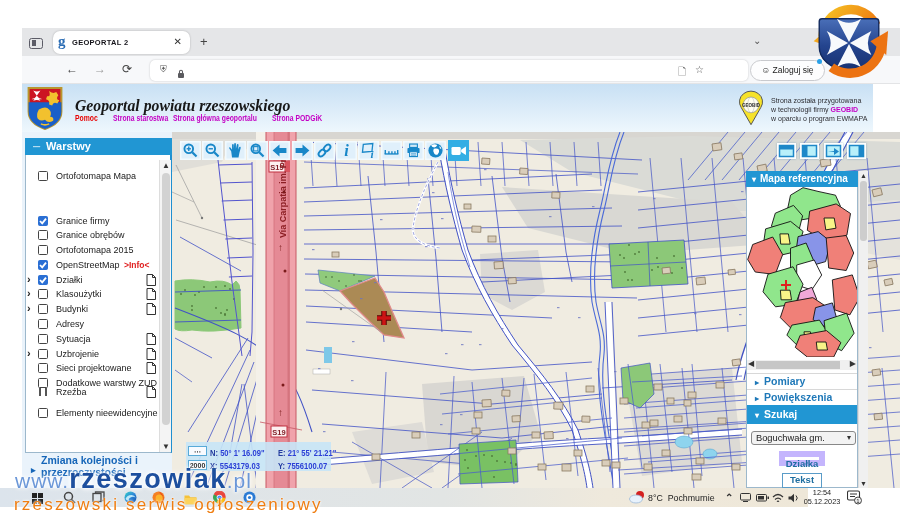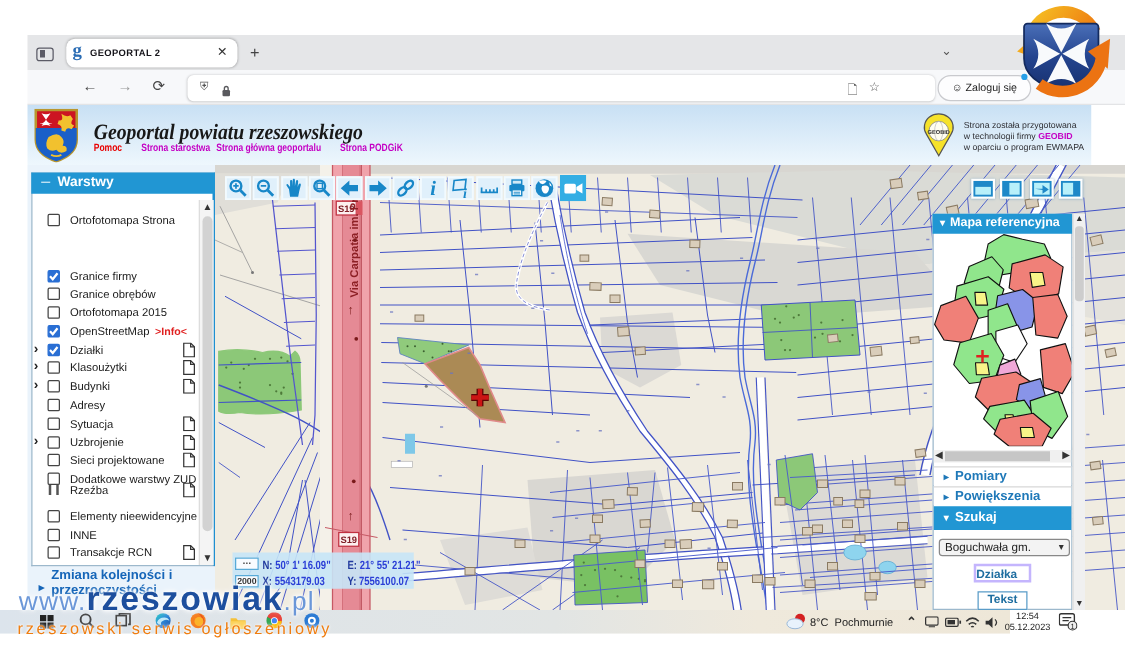--- a/index.html
+++ b/index.html
@@ -64,39 +64,39 @@
 #hscroll{position:absolute;left:747px;top:360px;width:110px;height:10px;background:#f0f0f0}
 #hscroll .th{position:absolute;left:9px;top:1px;width:84px;height:8px;background:#c6c6c6}
 #hscroll .l{position:absolute;left:1px;top:-1px;font-size:8px;color:#333}
 #hscroll .r{position:absolute;right:1px;top:-1px;font-size:8px;color:#333}
 .rsec{position:absolute;left:747px;width:110px;height:15px;background:#fff;border-top:1px solid #d8d8d8;font-size:10.5px;font-weight:bold;color:#1e78b8;line-height:15px}
 .rsec .a{margin:0 5px 0 8px;font-size:8px}
 #szukaj{position:absolute;left:747px;top:405px;width:110px;height:19px;background:#2196d3;color:#fff;font-weight:bold;font-size:10.5px;line-height:19px}
 #szukaj .a{margin:0 5px 0 8px;font-size:8px}
 #seldd{position:absolute;left:751px;top:431px;width:105px;height:14px;background:#f3f3f3;border:1px solid #888;border-radius:3px;font-size:9.3px;color:#222;line-height:12px;padding-left:4px}
 #seldd .v{position:absolute;right:4px;top:0;font-size:8px;color:#333}
-#btn1{position:absolute;left:779px;top:451px;width:46px;height:15px;background:#fff;border:2px solid #c4b5fd;font-size:9.5px;font-weight:bold;color:#1e6ea0;text-align:left;line-height:13px}
+#btn1{position:absolute;left:779px;top:451px;width:46px;height:15px;background:#fff;border:6px solid #c4b5fd;font-size:9.5px;font-weight:bold;color:#1e6ea0;text-align:center;line-height:13px}
 #btn2{position:absolute;left:782px;top:473px;width:40px;height:15px;background:#fff;border:1px solid #5a9cc8;font-size:9.5px;font-weight:bold;color:#1e6ea0;text-align:center;line-height:12px}
 #rscroll{position:absolute;left:858px;top:171px;width:10px;height:317px;background:#f0f0f0;border-left:1px solid #ddd}
 #rscroll .up{position:absolute;left:1px;top:1px;font-size:7px;color:#333}
 #rscroll .dn{position:absolute;left:1px;bottom:1px;font-size:7px;color:#333}
 #rscroll .th{position:absolute;left:1px;top:10px;width:7px;height:60px;background:#cdcdcd;border-radius:3px}
 #coords{position:absolute;left:186px;top:442px;width:145px;height:29px;background:rgba(198,230,247,.9);font-size:9.5px;font-weight:bold;color:#2b3fd6}
 #coords .bx{position:absolute;left:2px;width:19px;height:10px;background:#f8fbff;border:1px solid #58aad8;color:#333;font-size:7px;text-align:center;line-height:9px}
 #coords span.lb{color:#223a9e}
 #coords .p{position:absolute;white-space:nowrap;transform:scaleX(.8);transform-origin:left}
 #taskbar{position:absolute;left:0;top:488px;width:808px;height:19px;background:linear-gradient(90deg,#dce4ec 0%,#e2e5e4 55%,#efe9dc 75%,#eee7d8 100%)}
 .tbi{position:absolute;top:2px}
 #wtxt{position:absolute;left:648px;top:5px;font-size:8.8px;color:#222}
 #trayic{position:absolute;left:725px;top:4px;font-size:10px;color:#333;font-weight:bold}
 #clock{position:absolute;left:803px;top:1px;width:38px;text-align:center;font-size:7.3px;line-height:8.5px;color:#222}
 #whitebottom{position:absolute;left:0;top:507px;width:900px;height:24px;background:#fff}
 #wm1{position:absolute;left:15px;top:466px;white-space:nowrap;font-weight:bold;color:#1d4f9e;font-size:27px;letter-spacing:1.5px;line-height:1;text-shadow:0 0 2px #fff,0 0 4px #fff,0 0 6px #fff}
 #wm1 .lt{color:#6b97d8;font-size:21px;font-weight:normal;letter-spacing:1px}
-#wm2{position:absolute;left:14px;top:496px;white-space:nowrap;color:#ef7d10;font-size:13px;letter-spacing:2.2px;line-height:1;text-shadow:0 0 2px #fff,0 0 3px #fff}
+#wm2{position:absolute;left:14px;top:496px;white-space:nowrap;color:#ef7d10;font-size:17px;letter-spacing:2.2px;line-height:1;text-shadow:0 0 2px #fff,0 0 3px #fff}
 #logo{position:absolute;left:809px;top:0}
 </style></head>
 <body>
 <div id="s">
 <div id="pagebg"></div>
 <div style="position:absolute;left:172px;top:132px"><svg id="map" width="728" height="356" viewBox="0 0 728 356">
         <rect x="0" y="0" width="728" height="356" fill="#f0ece1"></rect>
         <polygon points="0,0 728,0 728,7 0,7" fill="#d8d6d1"></polygon>
         <polygon points="0,7 110,7 100,16 0,20" fill="#e2e0da"></polygon>
         <polygon points="348,8 520,4 728,10 728,68 560,80 400,40" fill="#dadbd6"></polygon>
@@ -582,21 +582,21 @@
       </svg></div>
     <div class="tgl" style="left:847px"><svg width="19" height="16">
         <rect x="2.5" y="2.5" width="14" height="11" fill="#b8f0fa" stroke="#1e88c8" stroke-width="1.5"></rect>
         <rect x="11.5" y="2.5" width="5" height="11" fill="#1e88c8"></rect>
       </svg></div>
 
 <div id="wpanel"></div>
 <div id="whdr"><span class="m">─</span>Warstwy</div>
 <div class="lrow" style="top:170.2px">
       <span class="cbx"></span>
-      <span class="lbl">Ortofotomapa Strona</span>
+      <span class="lbl">Ortofotomapa Mapa</span>
     </div>
     <div class="lrow" style="top:214.5px">
       <span class="cbx chk">
         <svg width="10" height="10">
           <path d="M2,5 L4.2,7.4 L8,2.6" stroke="#fff" stroke-width="1.8" fill="none"></path>
         </svg>
       </span>
       <span class="lbl">Granice firmy</span>
     </div>
     <div class="lrow" style="top:229.3px">
@@ -687,32 +687,20 @@
       </span>
       <span class="lbl">Rzeźba</span>
       <span class="dicon"><svg width="10" height="12" viewBox="0 0 10 12">
           <path d="M1,0.5 H6.5 L9.5,3.5 V11.5 H1 Z" fill="#fff" stroke="#333" stroke-width="1"></path>
           <path d="M6.5,0.5 V3.5 H9.5" fill="none" stroke="#333" stroke-width="1"></path>
         </svg></span>
     </div>
     <div class="lrow" style="top:406.7px">
       <span class="cbx"></span>
       <span class="lbl">Elementy nieewidencyjne</span>
-    </div>
-    <div class="lrow" style="top:421.5px">
-      <span class="cbx"></span>
-      <span class="lbl">INNE</span>
-    </div>
-    <div class="lrow" style="top:436.2px">
-      <span class="cbx"></span>
-      <span class="lbl">Transakcje RCN</span>
-      <span class="dicon"><svg width="10" height="12" viewBox="0 0 10 12">
-          <path d="M1,0.5 H6.5 L9.5,3.5 V11.5 H1 Z" fill="#fff" stroke="#333" stroke-width="1"></path>
-          <path d="M6.5,0.5 V3.5 H9.5" fill="none" stroke="#333" stroke-width="1"></path>
-        </svg></span>
     </div>
 <div id="wscroll">
       <span class="up">▲</span>
       <span class="dn">▼</span>
       <div class="th"></div>
     </div>
 <div id="zmiana">
       <span class="a">▸</span>
       <span class="t">Zmiana kolejności i<br>przezroczystości</span>
     </div>

